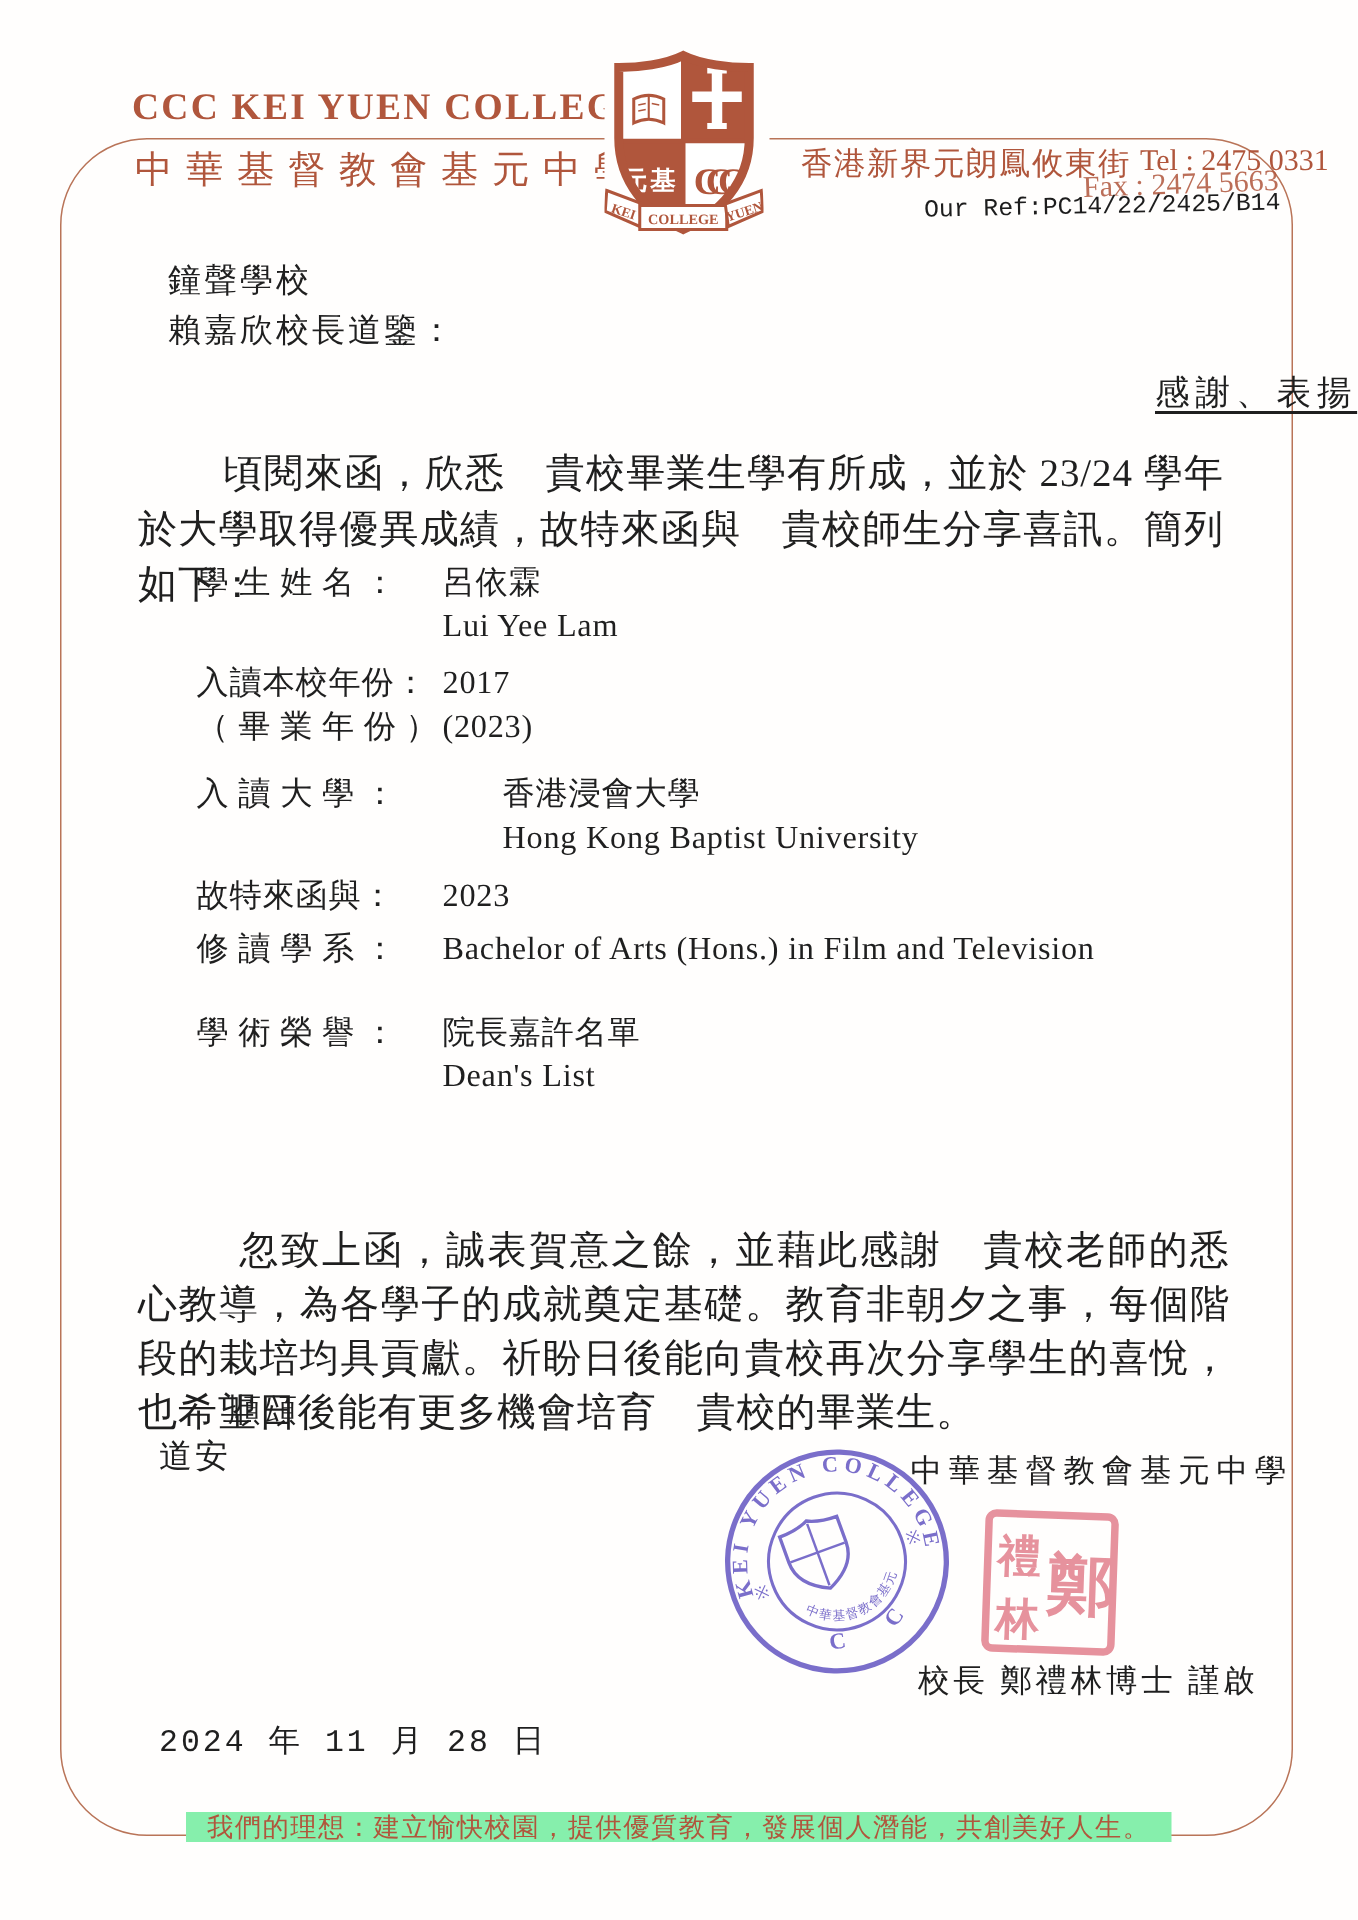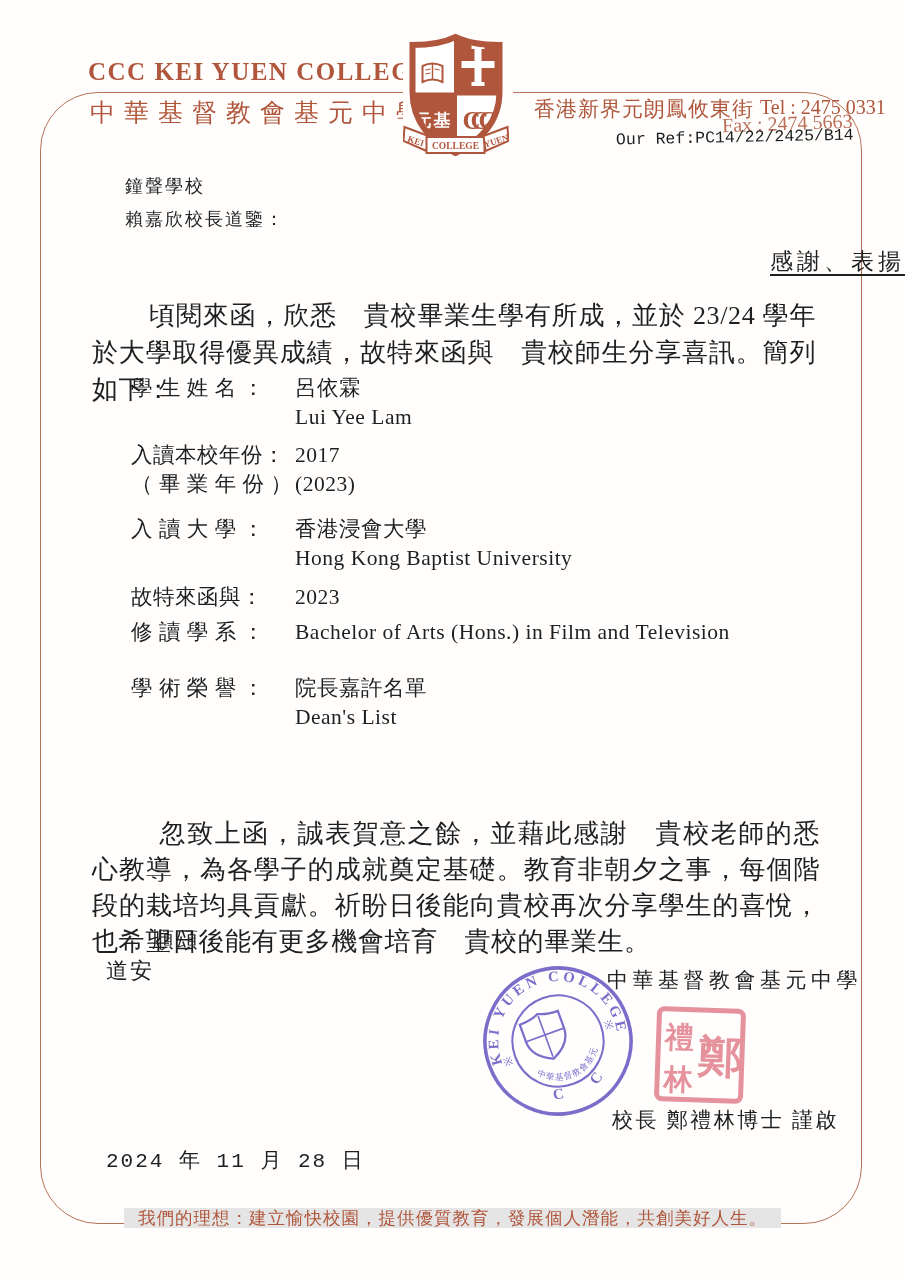--- a/index.html
+++ b/index.html
@@ -46,55 +46,55 @@
   .hdr-fax{
     position:absolute;left:722px;top:112px;z-index:2;
     font-size:20px;color:var(--brand);transform:rotate(-2deg);opacity:.85;
   }
   .hdr-ref{
     position:absolute;left:616px;top:128px;z-index:4;
     font-size:16.5px;font-family:"Liberation Mono","DejaVu Sans Mono",monospace;
     color:#1d1d1d;transform:rotate(-1.2deg);white-space:nowrap;
   }
   
-  .recipient{position:absolute;left:125px;top:170px;z-index:2;font-size:18px;letter-spacing:2px;line-height:33px;}
+  .recipient{position:absolute;left:112px;top:170px;z-index:2;font-size:22px;letter-spacing:2px;line-height:33px;}
   .letter-title{
     position:absolute;left:0;right:0;top:246px;z-index:2;text-align:right;
     font-size:23px;letter-spacing:4px;
   }
   .letter-title span{text-decoration:underline;text-underline-offset:5px;}
   .para{
     position:absolute;z-index:2;font-size:26px;line-height:37px;
     text-align:justify;letter-spacing:0.6px;
   }
   .para.intro{left:92px;top:297px;width:724px;text-indent:2.2em;}
   .para.closing{left:92px;top:816px;width:728px;line-height:36px;text-indent:2.6em;}
   .details{position:absolute;left:131px;top:374px;z-index:2;font-size:21.5px;line-height:29px;}
   .detail-row{display:flex;margin-bottom:9px;}
   .detail-row:nth-child(2){margin-bottom:16px;}
-  .detail-row:nth-child(3){margin-bottom:10px;}
+  .detail-row:nth-child(3){margin-bottom:10px;gap:40px;}
   .detail-row:nth-child(4){margin-bottom:6px;}
   .detail-row:nth-child(5){margin-bottom:27px;}
   .detail-label{width:164px;flex:none;letter-spacing:0.5px;}
   .detail-value{letter-spacing:0.5px;}
   .closing-word1{position:absolute;left:152px;top:925px;z-index:2;font-size:22px;letter-spacing:2px;}
   .closing-word2{position:absolute;left:106px;top:956px;z-index:2;font-size:22px;letter-spacing:2px;}
   .sig-org{position:absolute;left:607px;top:966px;z-index:2;font-size:21px;letter-spacing:4.5px;}
   .sig-line{position:absolute;left:612px;top:1106px;z-index:4;font-size:21px;letter-spacing:2.5px;}
   .round-stamp{position:absolute;left:477px;top:960px;width:162px;height:162px;z-index:3;mix-blend-mode:multiply;}
   .name-seal{position:absolute;left:654px;top:1006px;width:92px;height:98px;z-index:3;mix-blend-mode:multiply;transform:rotate(2deg);}
   .date-line{
     position:absolute;left:106px;top:1146px;z-index:2;font-size:21px;letter-spacing:2px;
     font-family:"Liberation Mono","DejaVu Sans Mono",monospace;
   }
   .footer-motto{
     position:absolute;left:0;right:0;top:1206px;z-index:2;text-align:center;
   }
   .footer-motto span{
-    background:#e5e5e5;padding:0 14px;color:var(--brand);
+    background:#86efac;padding:0 14px;color:var(--brand);
     font-size:17.5px;letter-spacing:1px;
   }
 </style>
 </head>
 <body>
 
 <div class="page">
 
   <div class="page-border"></div>
 

